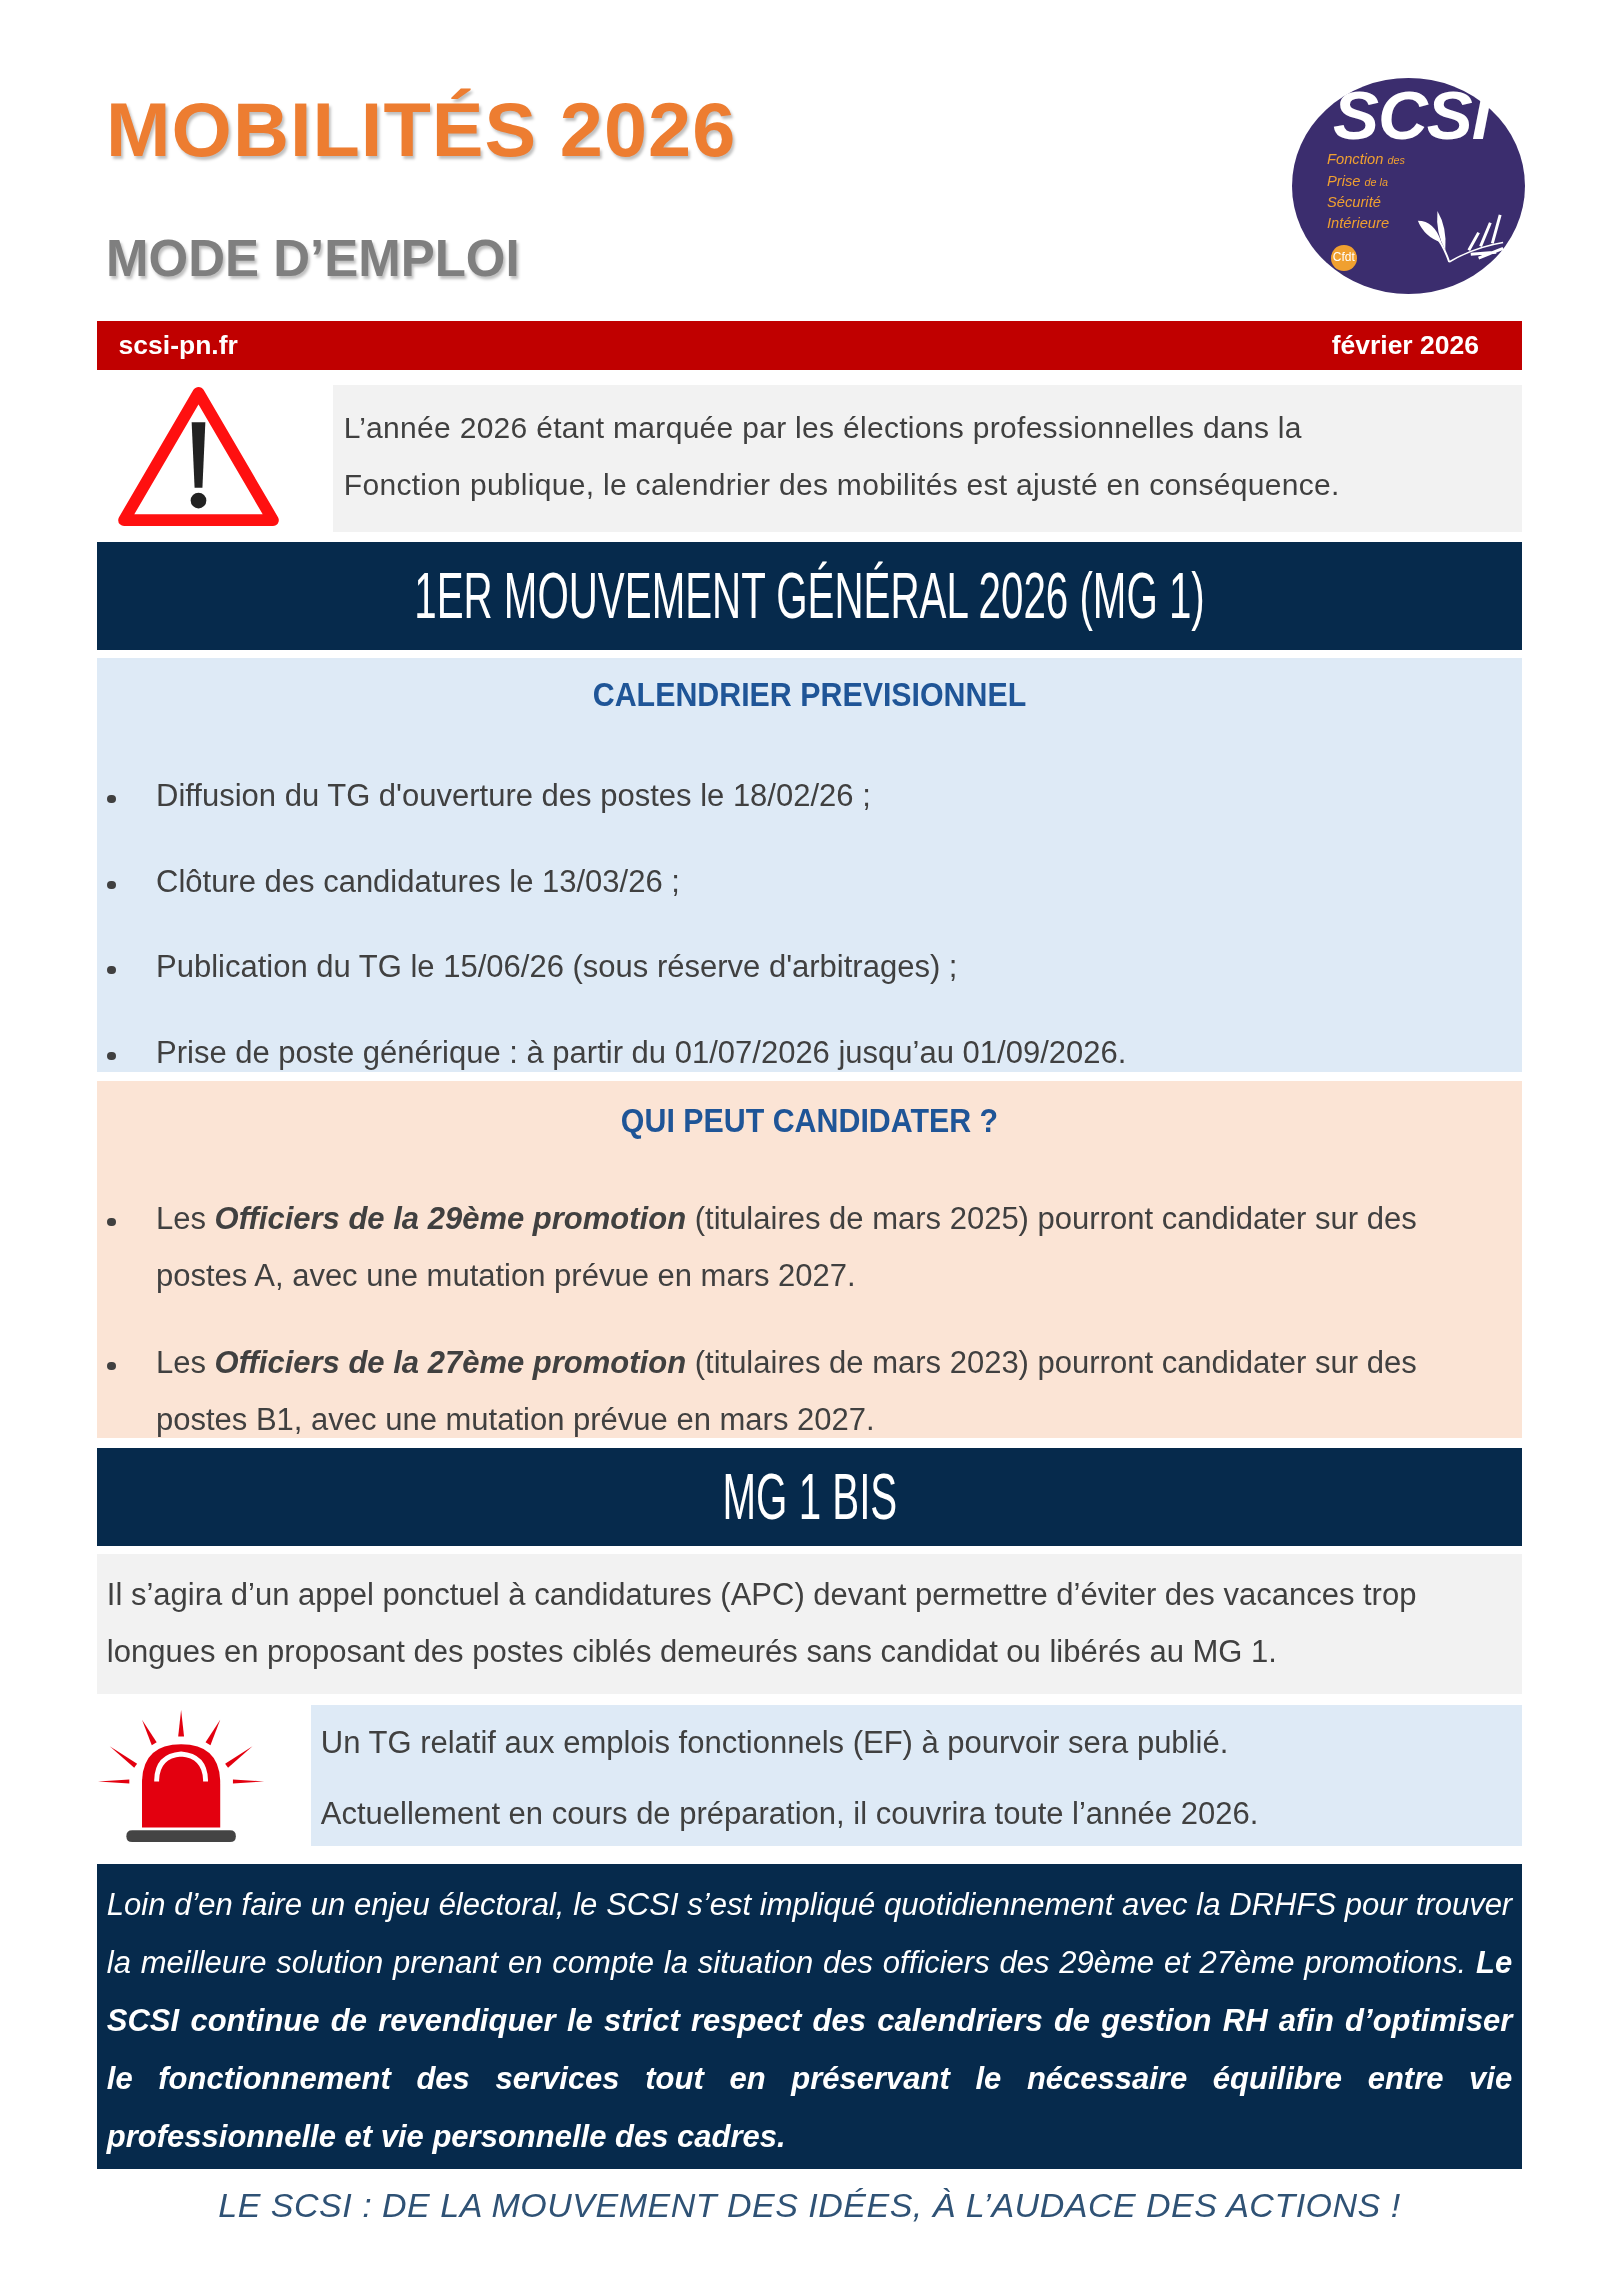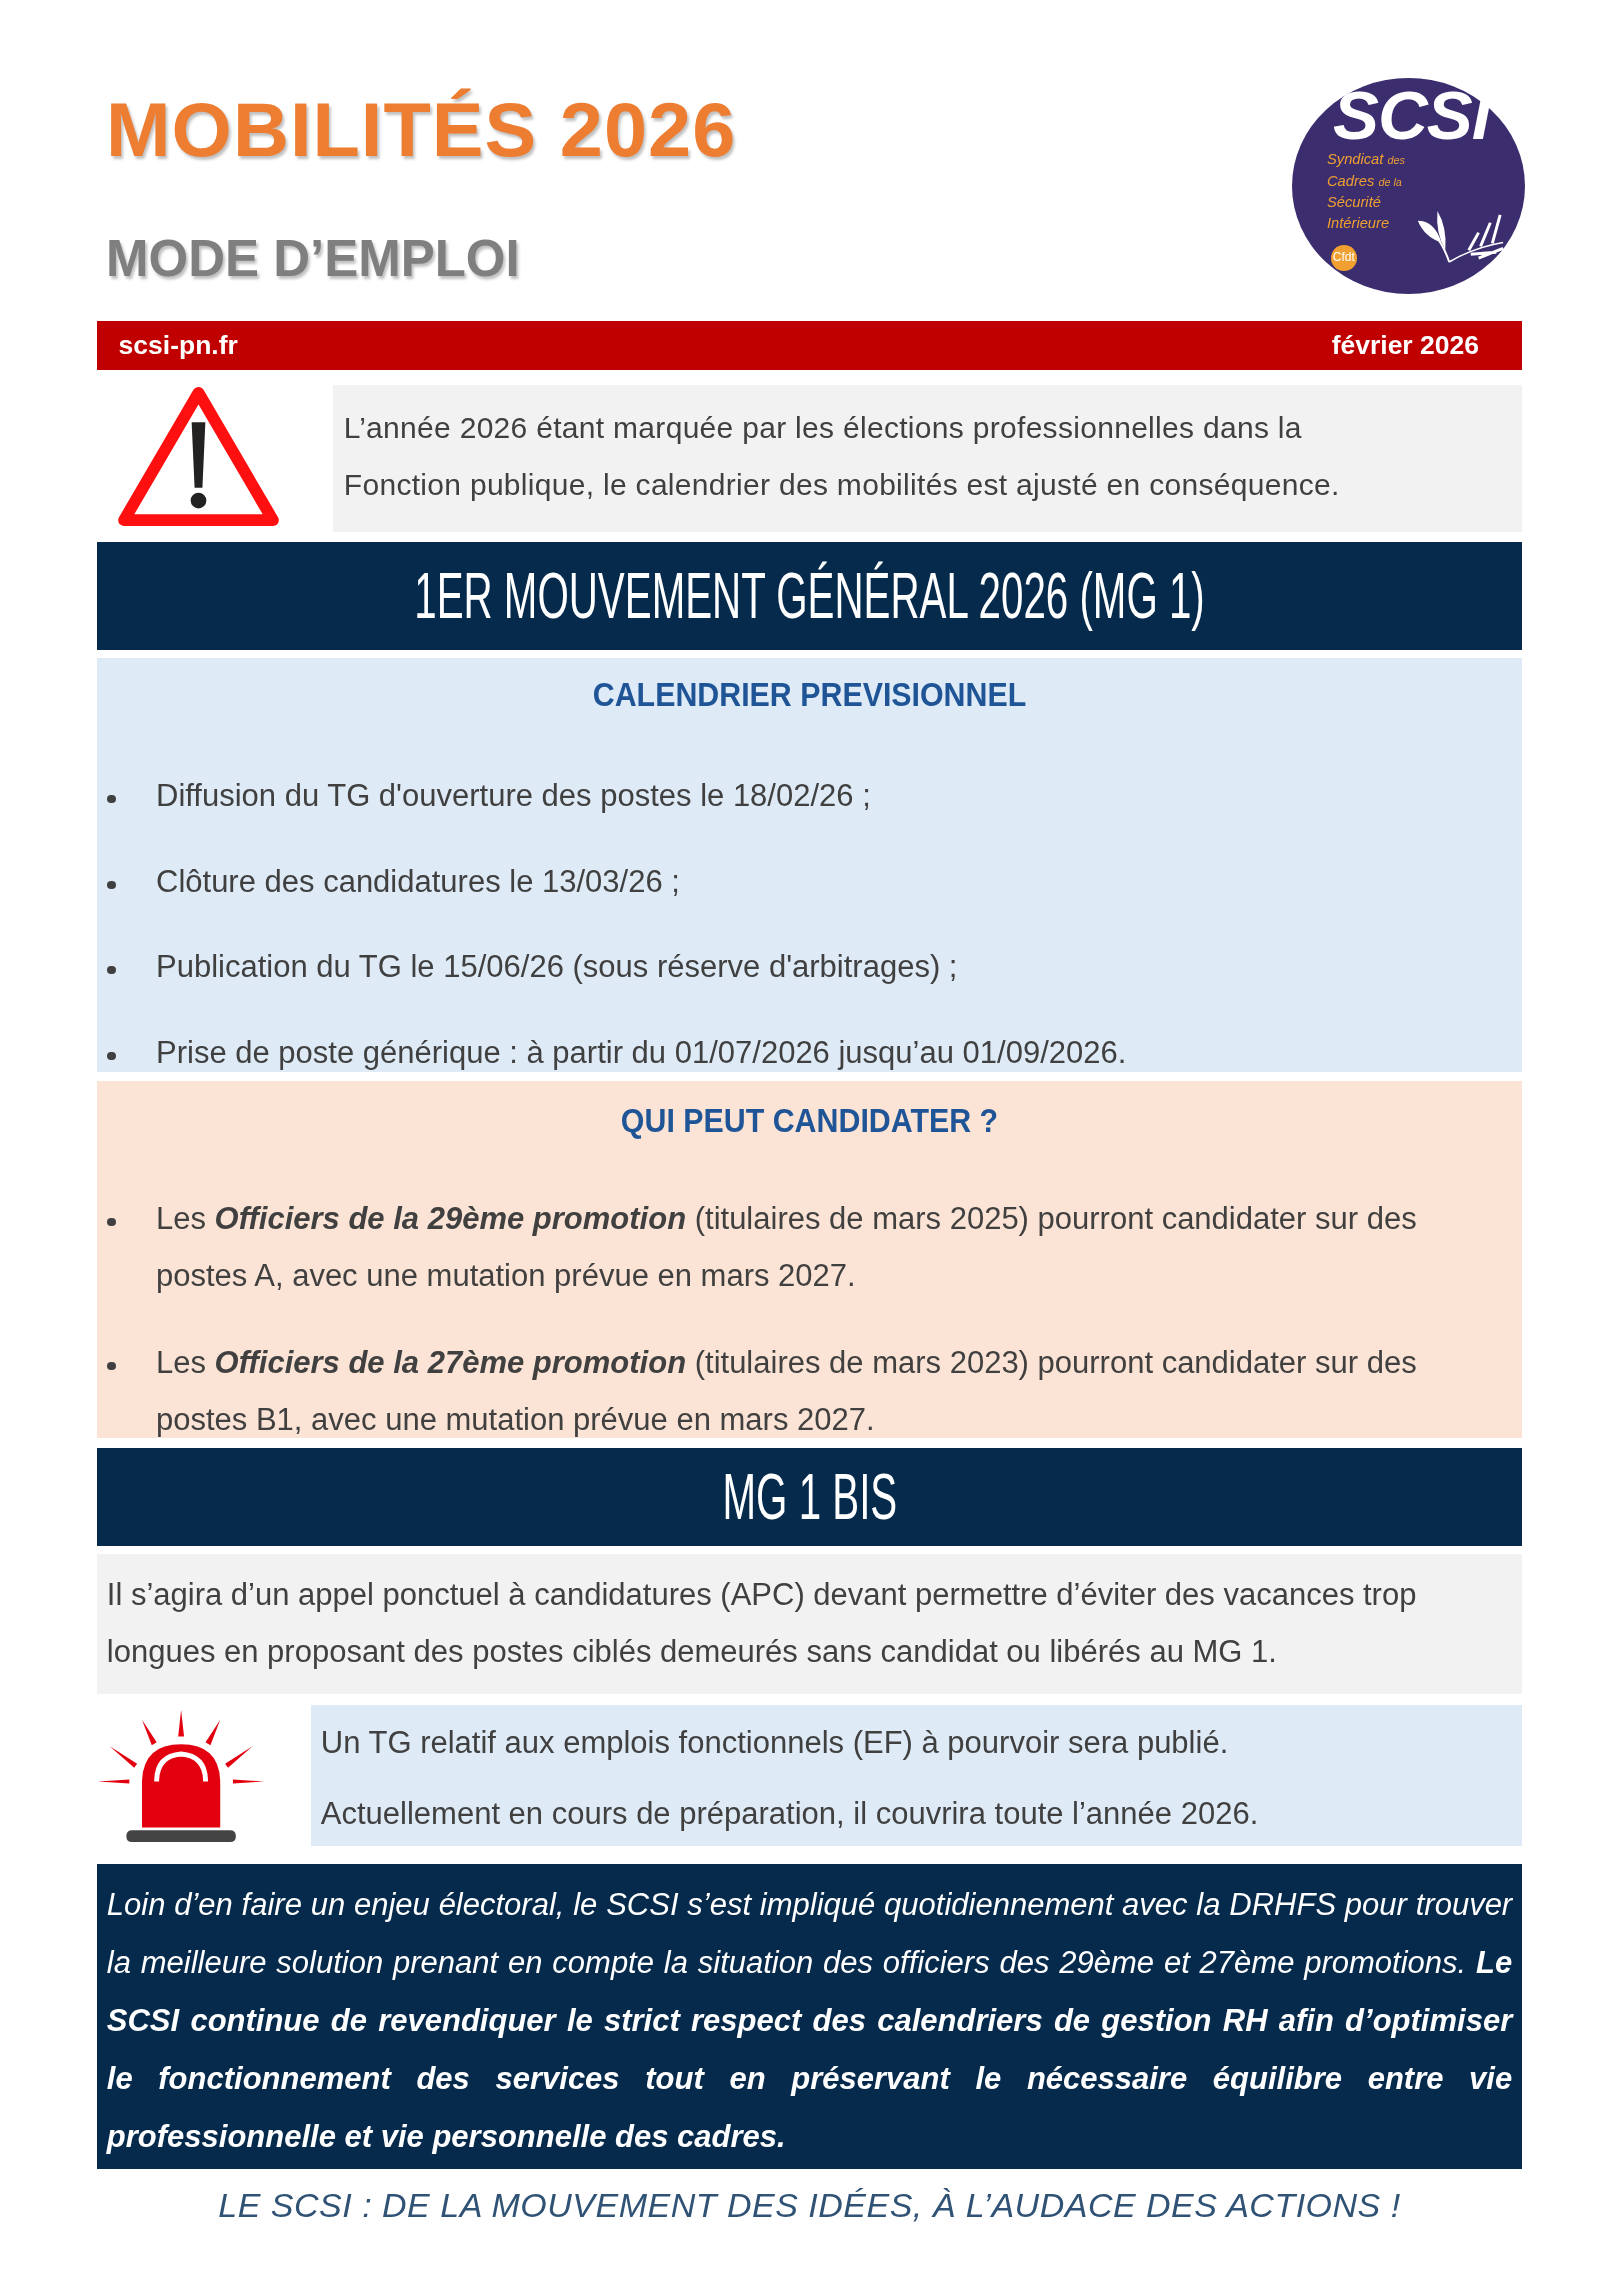--- a/index.html
+++ b/index.html
@@ -41,22 +41,22 @@
 </style>
 </head>
 <body>
 
 <div class="abs title">MOBILITÉS 2026</div>
 <div class="abs subtitle">MODE D’EMPLOI</div>
 
 <div class="abs logo">
   <div class="logo-title">SCSI</div>
   <div class="logo-lines">
-    <div><span>Syndicat</span> <span class="sm">des</span></div>
-    <div><span>Cadres</span> <span class="sm">de la</span></div>
+    <div><span>Fonction</span> <span class="sm">des</span></div>
+    <div><span>Prise</span> <span class="sm">de la</span></div>
     <div>Sécurité</div>
     <div>Intérieure</div>
   </div>
   <div class="logo-cfdt">Cfdt</div>
   <svg class="abs" style="left:118px;top:125px" width="98" height="69" viewBox="0 0 100 70">
     <path d="M10 20 Q30 30 40 60" stroke="#fff" stroke-width="2" fill="none"></path>
     <path d="M8 18 Q25 18 32 40 Q15 35 8 18Z" fill="#fff"></path>
     <path d="M28 8 Q38 25 36 48 Q26 30 28 8Z" fill="#fff"></path>
     <path d="M40 60 Q65 45 95 40" stroke="#fff" stroke-width="1.5" fill="none"></path>
     <path d="M60 48 L70 30 M72 44 L82 20 M84 41 L92 12" stroke="#fff" stroke-width="3"></path>

